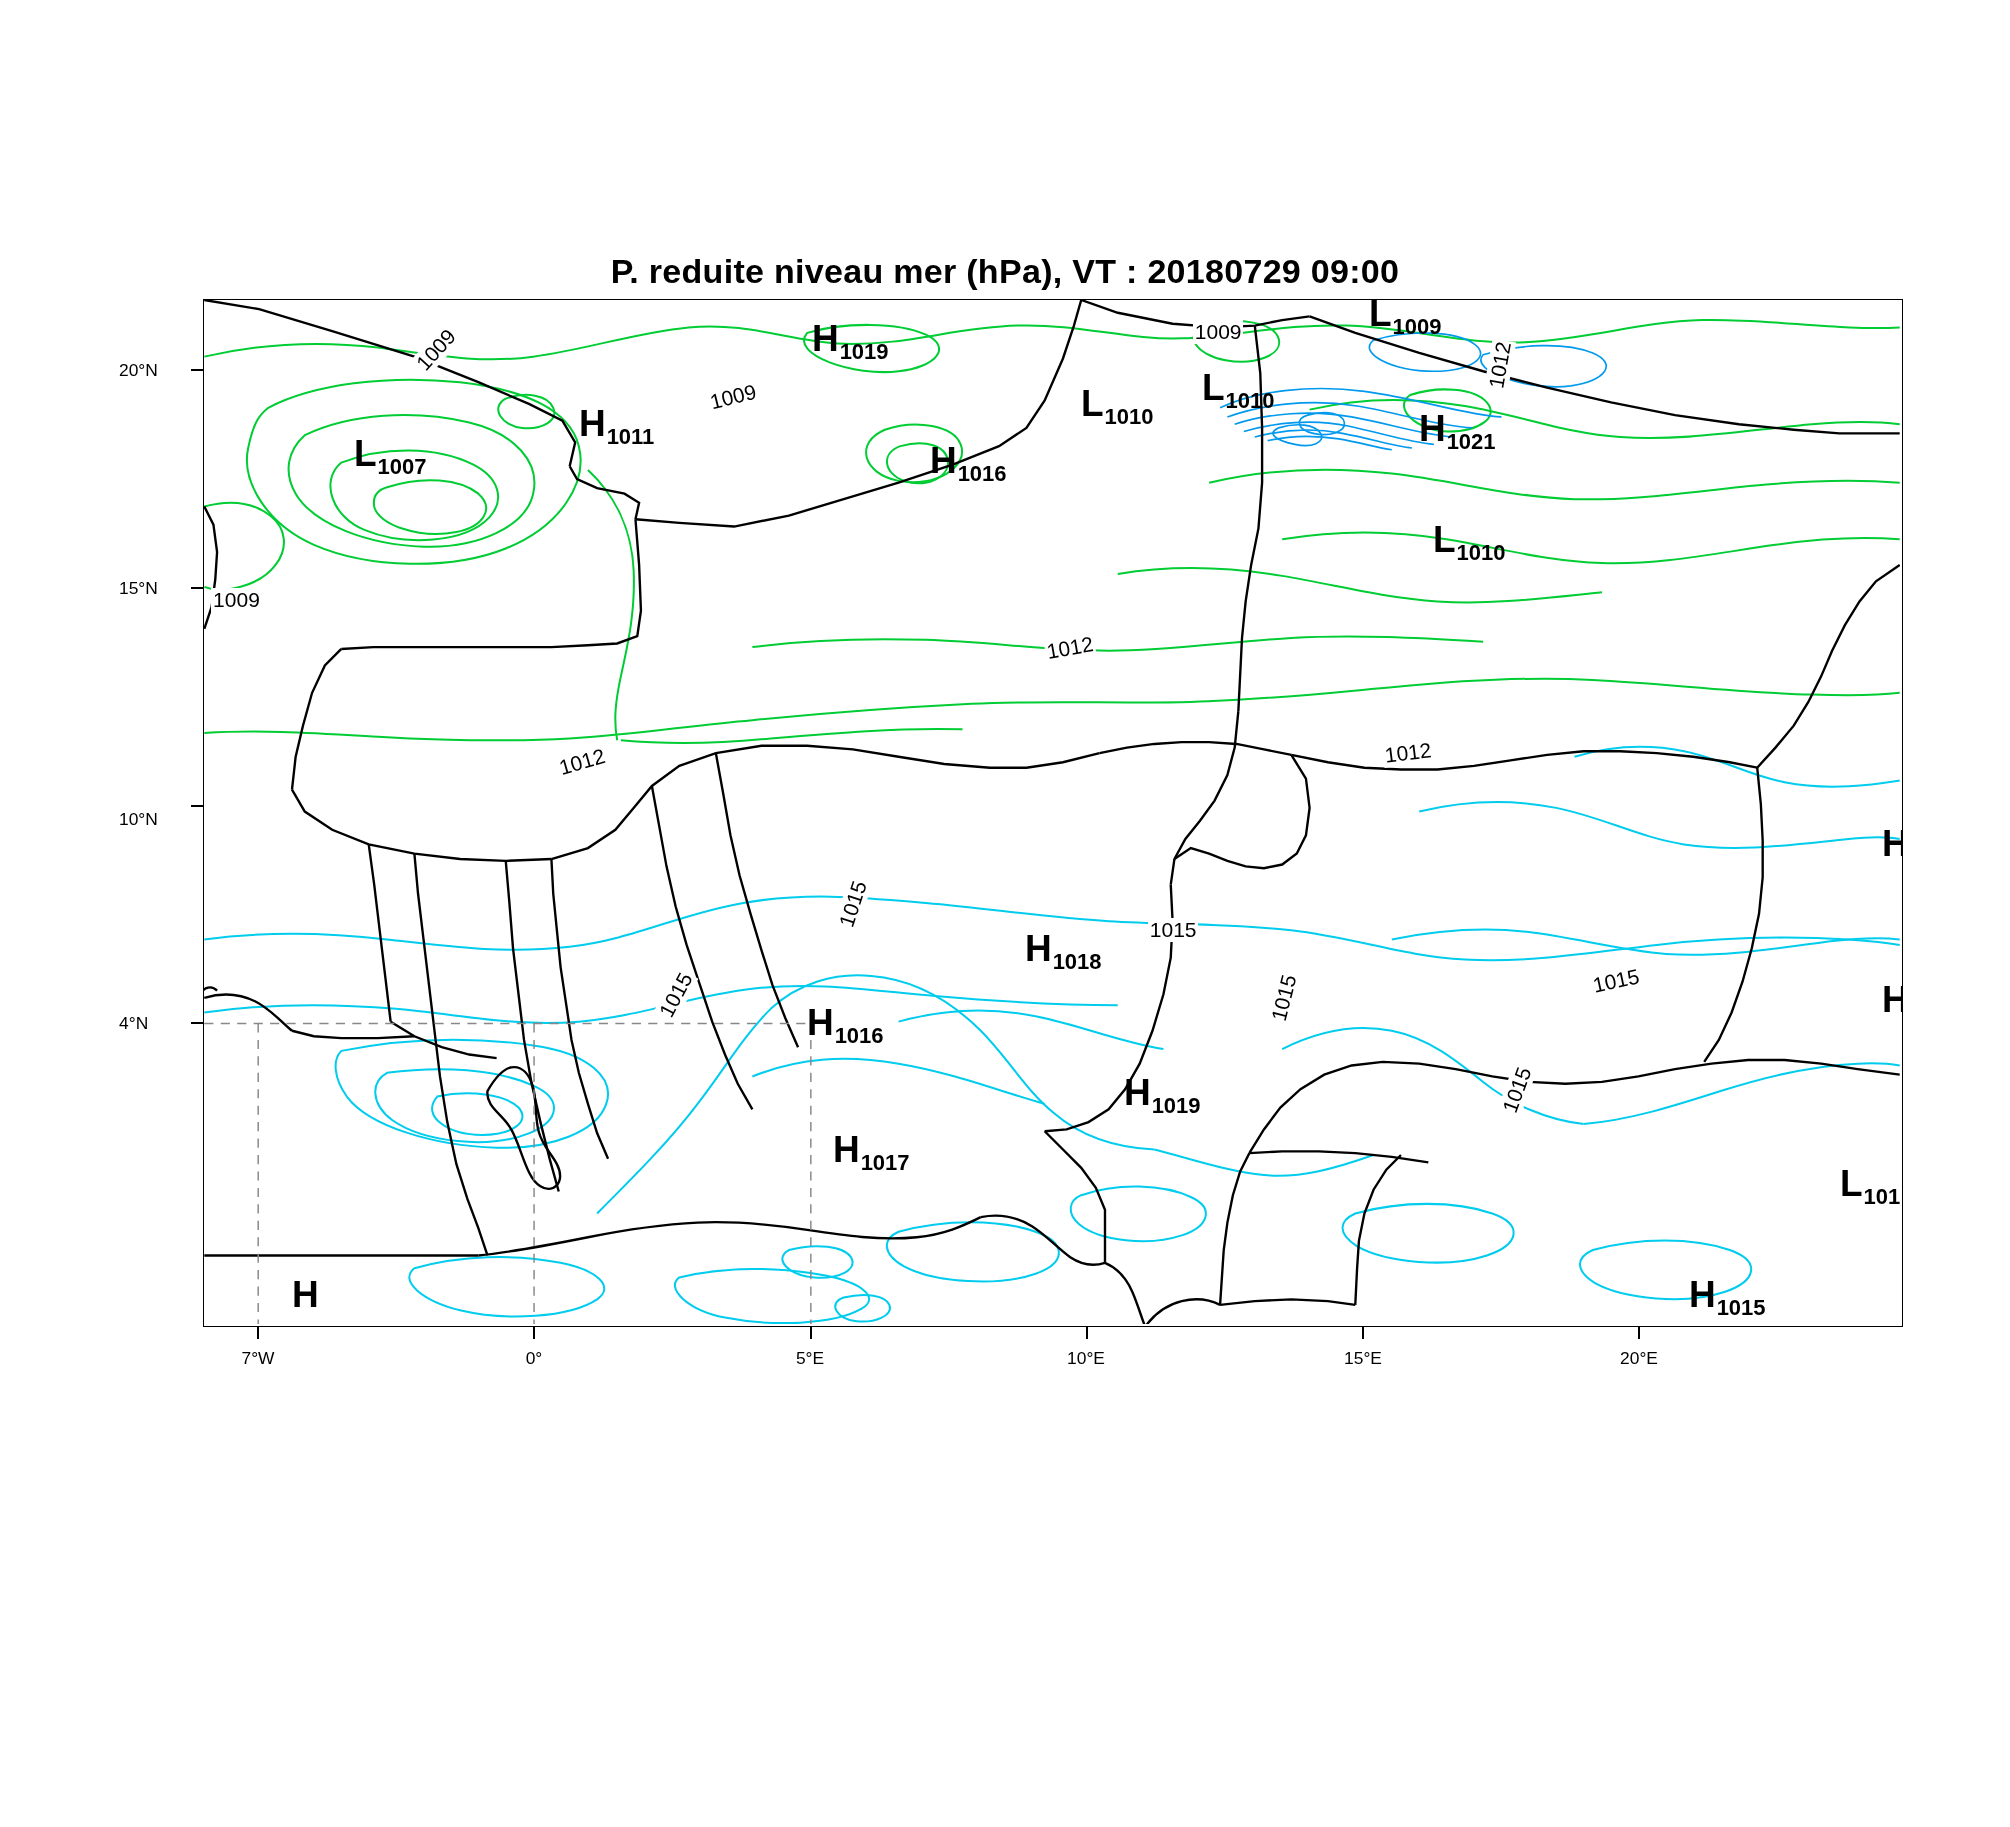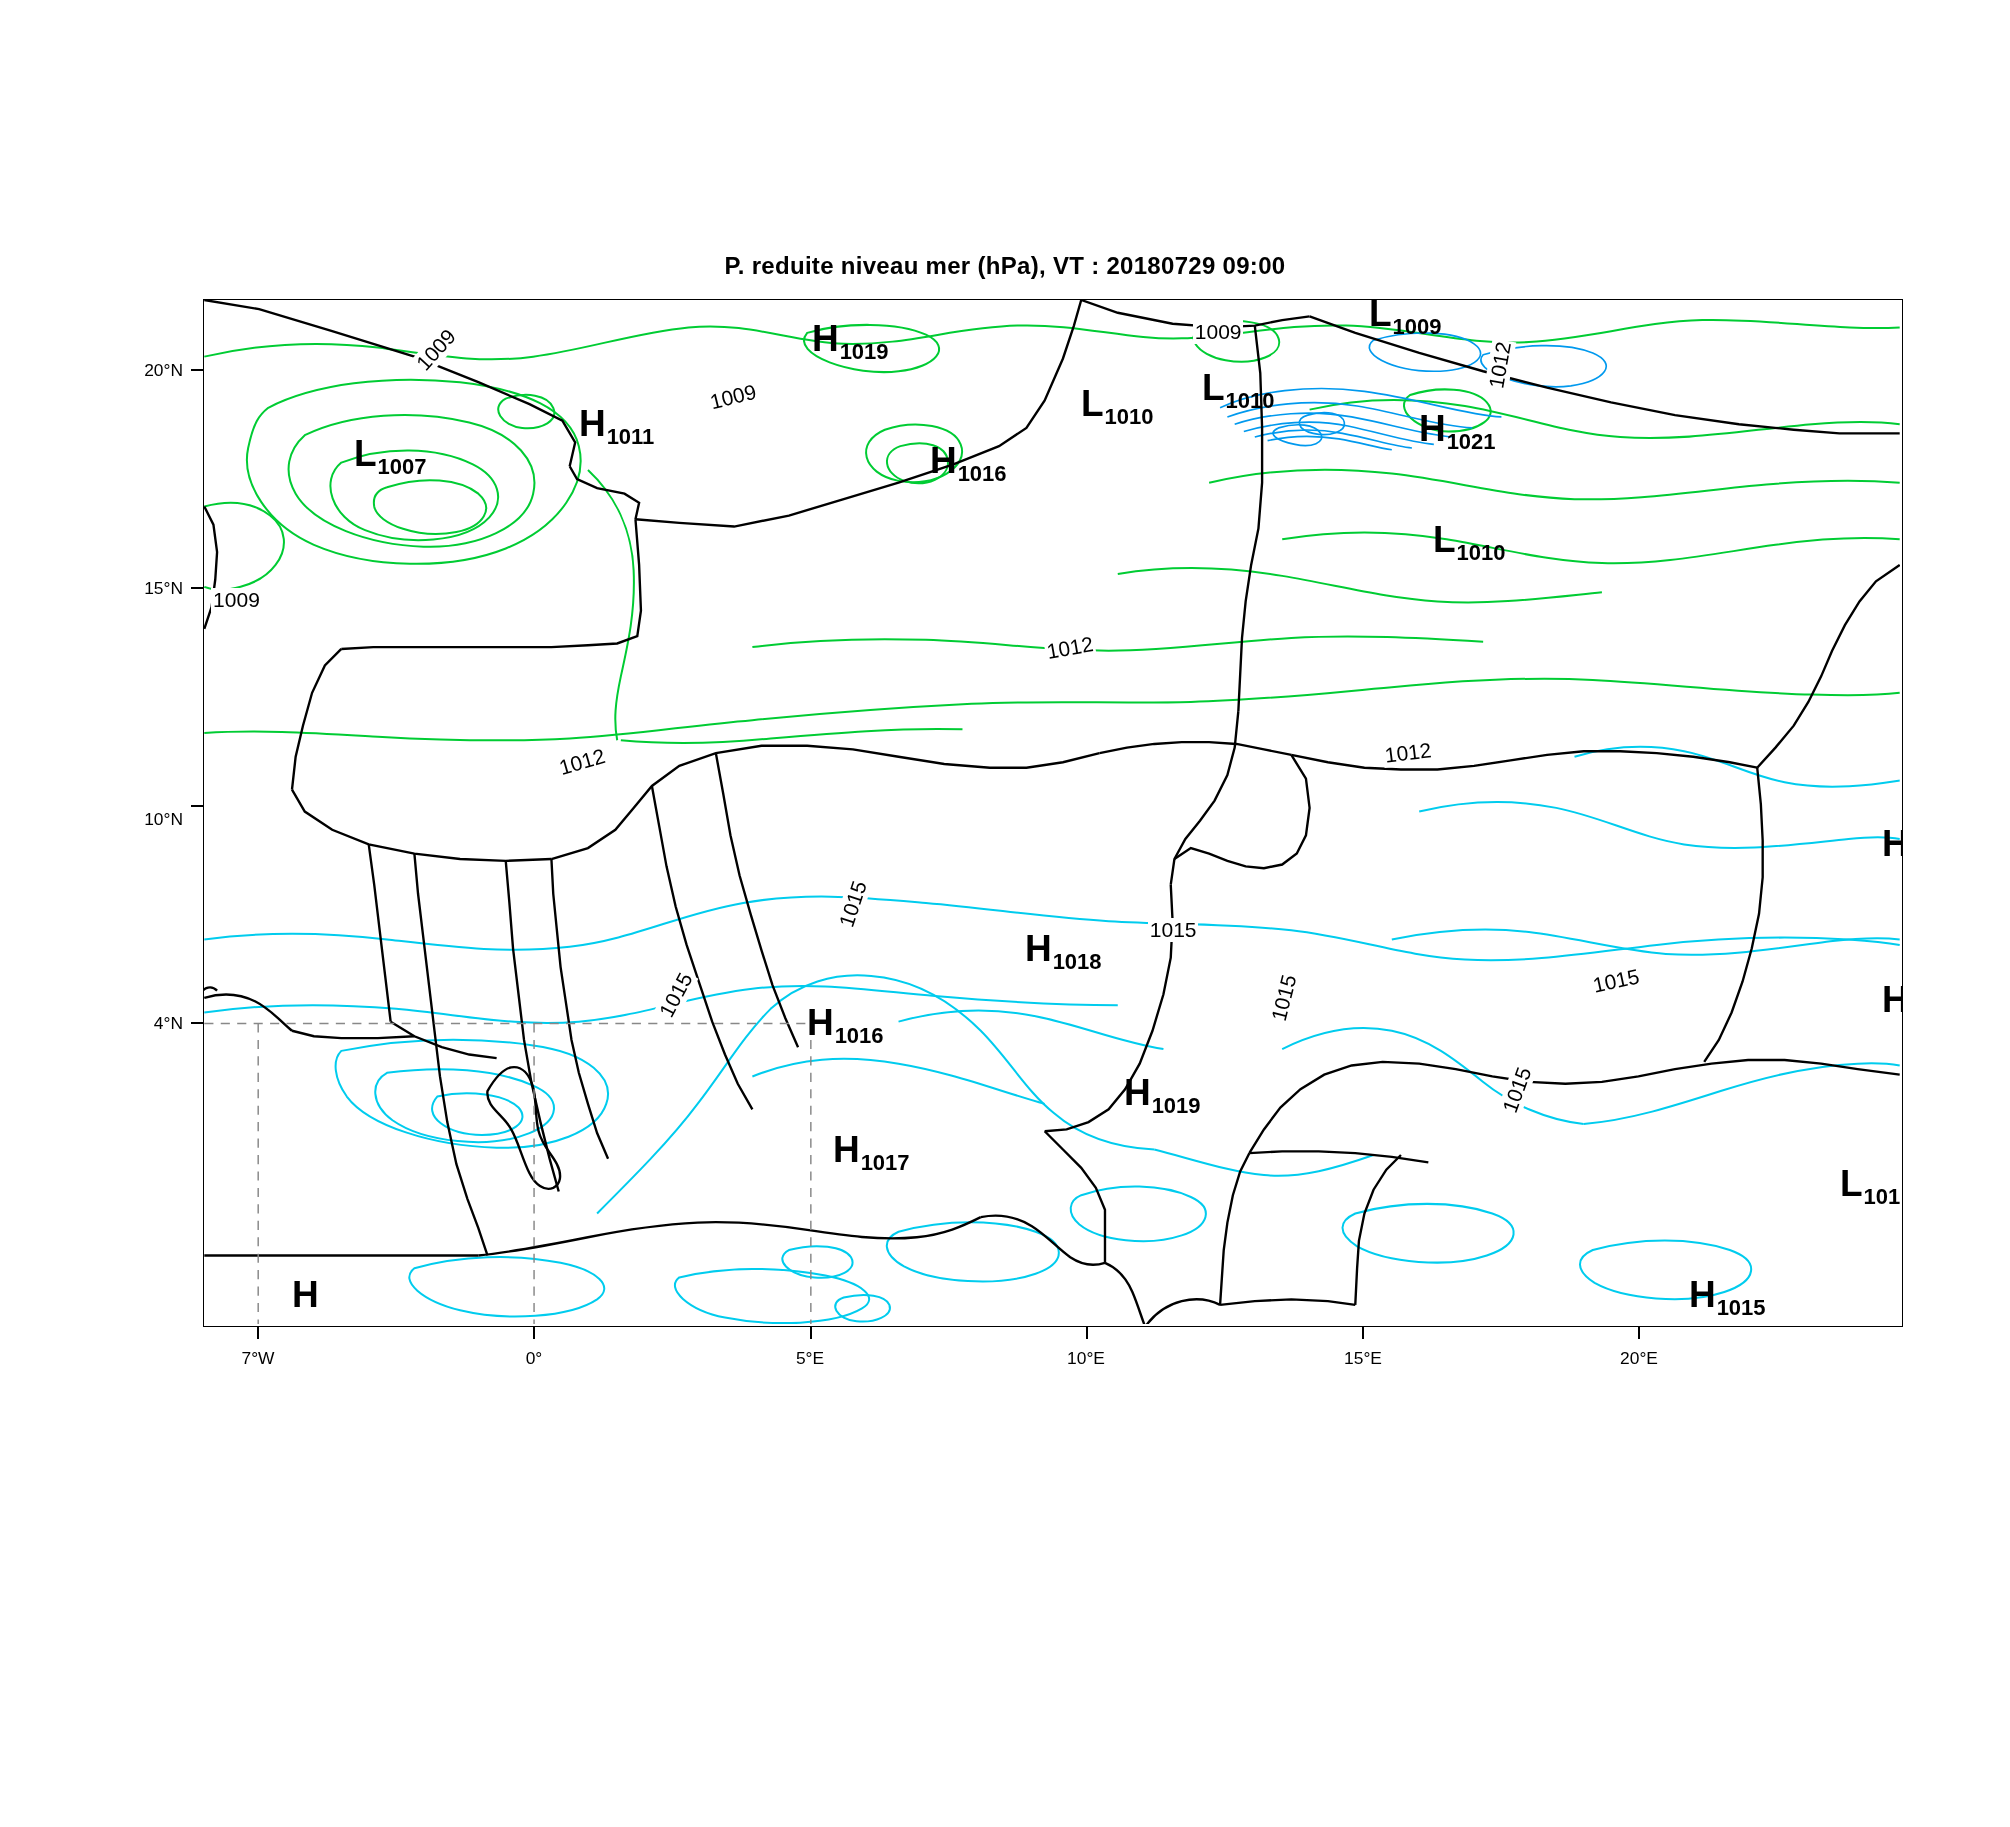--- a/index.html
+++ b/index.html
@@ -22,21 +22,21 @@
     width: 2010px;
     height: 1827px;
   }
 
   #title {
     position: absolute;
     left: 0;
     top: 252px;
     width: 2010px;
     text-align: center;
-    font-size: 24px;
+    font-size: 34px;
     font-weight: bold;
     color: #000000;
     letter-spacing: 0.3px;
   }
 
   #map-frame {
     position: absolute;
     left: 203px;
     top: 299px;
     width: 1700px;
@@ -54,21 +54,20 @@
   }
 
   
   .tick-label {
     position: absolute;
     font-size: 17.4px;
     color: #000000;
     white-space: nowrap;
   }
   .ylabel {
-    text-align: right;
     transform: translateY(-50%);
   }
   .xlabel {
     text-align: center;
     transform: translateX(-50%);
   }
   .ytick, .xtick {
     position: absolute;
     background: #000000;
   }

